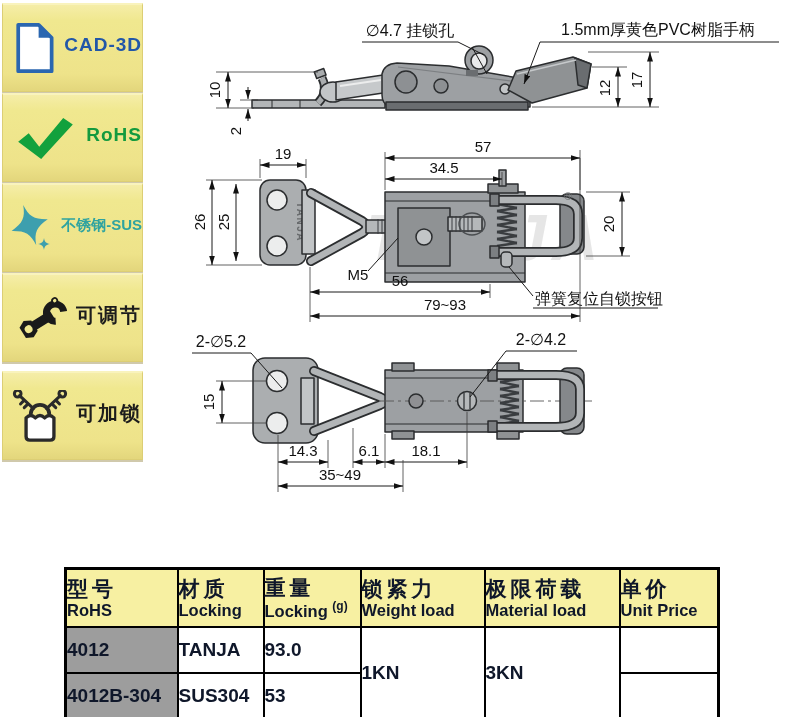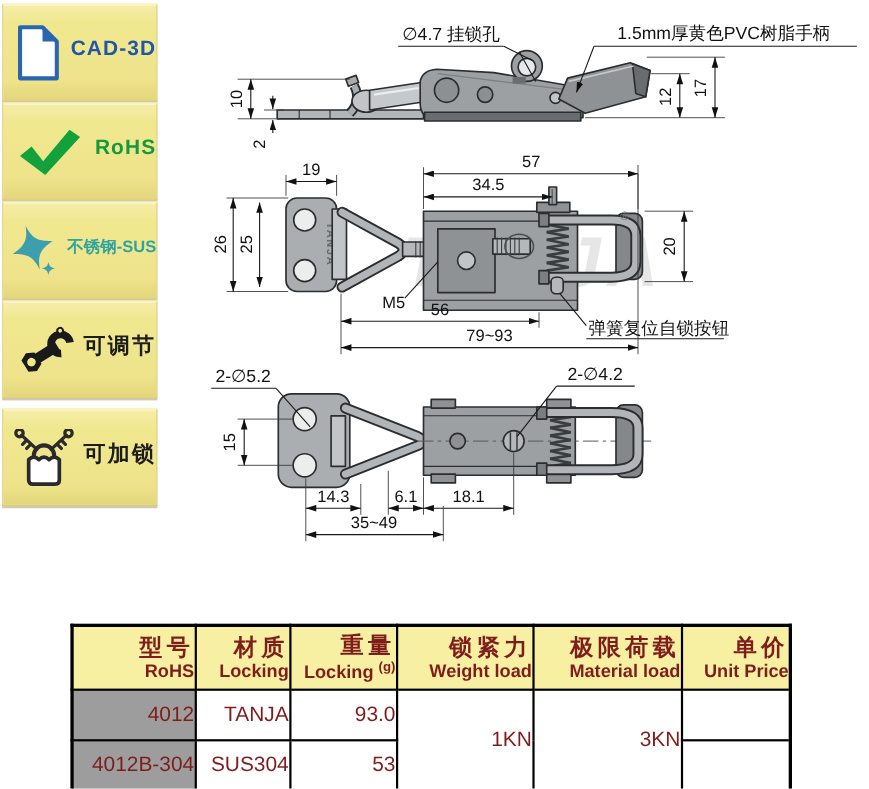--- a/index.html
+++ b/index.html
@@ -27,28 +27,28 @@
   .dimtxt{font-size:15px;fill:#111;font-family:"Liberation Sans",sans-serif;}
   .cntxt{font-size:16px;fill:#111;font-family:"Liberation Sans",sans-serif;}
   .wire-o{stroke:#2b2d2f;stroke-width:10;fill:none;stroke-linejoin:round;stroke-linecap:round;}
   .wire-i{stroke:#b2b5b7;stroke-width:6.5;fill:none;stroke-linejoin:round;stroke-linecap:round;}
   .coil{stroke:#3a3d40;stroke-width:2.4;}
   .thread{stroke:#3a3d40;stroke-width:1;}
   .cline{stroke:#555;stroke-width:0.9;stroke-dasharray:14 4 3 4;}
   .wm{fill:#e2e2e2;font-style:italic;font-weight:bold;}
   
   .spec{position:absolute;left:64px;top:567px;border-collapse:collapse;table-layout:fixed;}
-  .spec td,.spec th{border:2px solid #000;text-align:right;vertical-align:middle;
-        padding:0;font-family:"Liberation Sans",sans-serif;color:#7f1d1d;}
+  .spec td,.spec th{border:2px solid #000;text-align:left;vertical-align:middle;
+        padding:0;font-family:"Liberation Sans",sans-serif;color:#0f172a;}
   .spec{border:3px solid #000;}
   .spec th{background:#f7f0a2;height:56px;font-weight:bold;}
   .spec th .zh{font-size:21px;letter-spacing:4px;line-height:1.15;}
   .spec th .en{font-size:16.5px;letter-spacing:0;font-weight:bold;line-height:1.1;}
   .spec th .unit{font-size:12px;vertical-align:super;}
-  .spec td{background:#fff;font-size:19px;font-weight:normal;height:44px;}
+  .spec td{background:#fff;font-size:19px;font-weight:bold;height:44px;}
   .spec td.model{background:#9d9d9d;}
 </style>
 </head>
 <body>
 
 <div class="page">
 
   <div class="card" style="top:3px;">
     <span class="icon">
       <svg width="46" height="52" viewBox="0 0 48 56">

